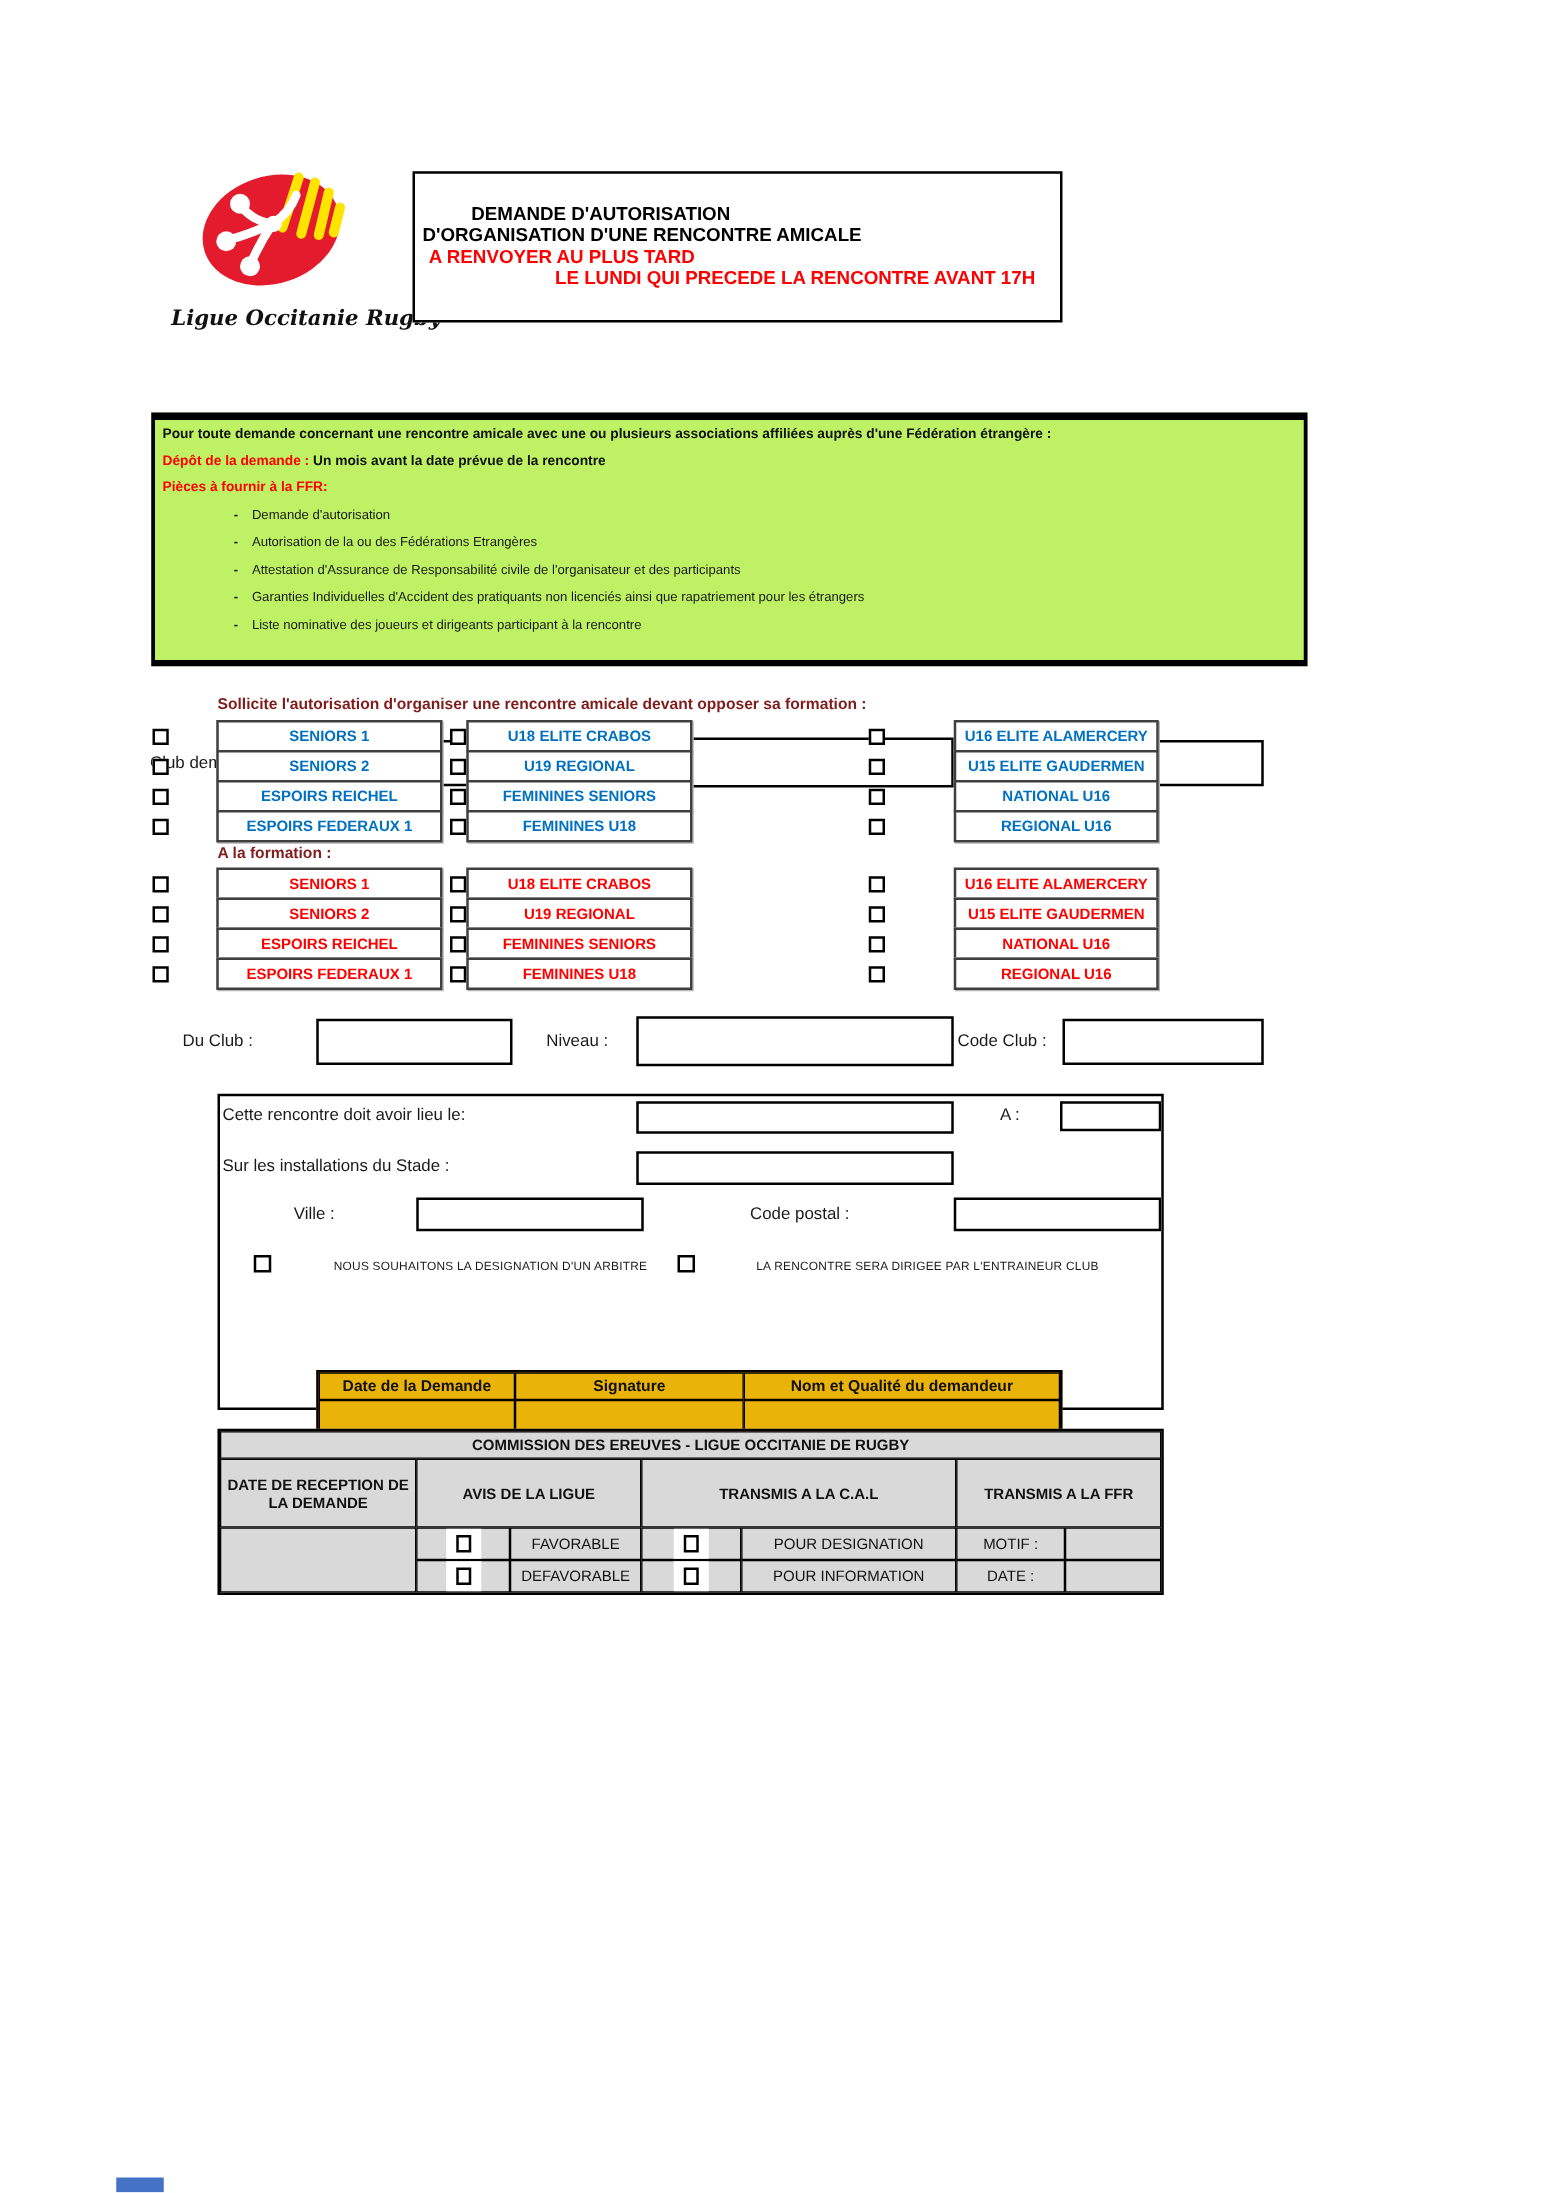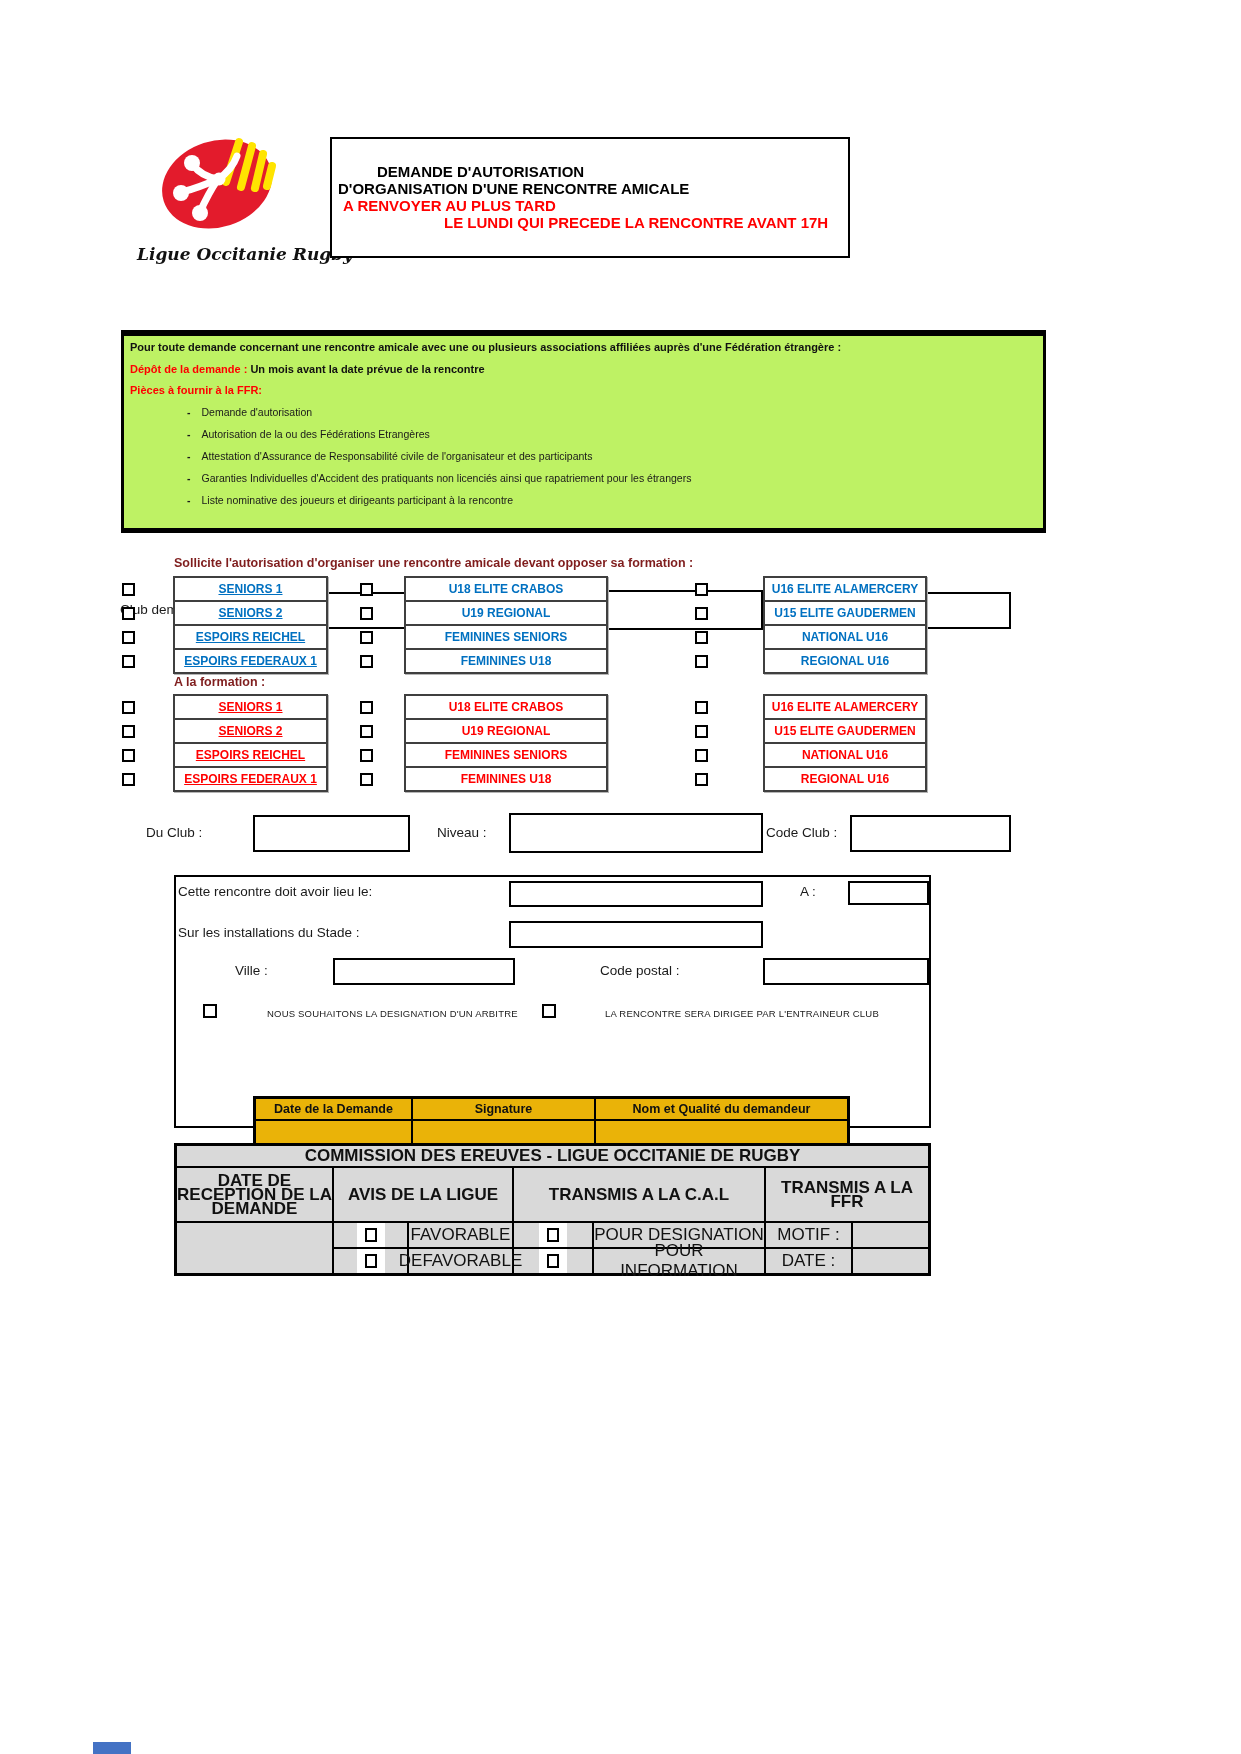--- a/index.html
+++ b/index.html
@@ -41,41 +41,41 @@
   .boxC{left:850px; width:161px; height:37px;}
 
   
   .sec-title{font-size:12.5px; font-weight:bold; color:#7f1d1d; white-space:nowrap;}
   .fcol{position:absolute;}
   .frow{display:flex; align-items:center; height:26px;}
   .frow:not(:first-child){margin-top:-2px;}
   .cb{width:13px; height:13px; border:2px solid #000; background:#fff; flex:none;}
   .fcell{height:26px; line-height:22px; border:2px solid #3f3f3f; background:#fff;
     text-align:center; font-size:12px; font-weight:bold; box-shadow:1px 1px 0 #b5b5b5;}
-  .fc1 .fcell{margin-left:38px; width:155px;text-decoration:underline;}
-  .fc2 .fcell{margin-left:31px; width:204px;}
+  .fc1 .fcell{margin-left:38px; width:181px;}
+  .fc2 .fcell{width:181px;}
   .fc3 .fcell{margin-left:55px; width:164px;}
   .grid-blue .fcell{color:var(--blue);}
   .grid-red .fcell{color:var(--red);}
 
   
   #meeting-box{left:174px; top:875px; width:757px; height:253px; border:2.5px solid #000; background:#fff;}
   .smalllbl{font-size:9.5px; color:#1a1a1a; white-space:nowrap; letter-spacing:.2px;}
   .cb-big{width:14px; height:14px; border:2px solid #000; background:#fff; display:inline-block;}
 
   
   #sign-table{left:253px; top:1096px; width:597px; border:2.5px solid #000;
     display:grid; grid-template-columns:157px 183px 1fr; grid-template-rows:22px 57px; background:#eab308;}
   #sign-table .hcell{border:1px solid #000; font-size:12.5px; font-weight:bold; text-align:center; line-height:21px;}
   #sign-table .bcell{border:1px solid #000;}
 
   
   #commission{left:174px; top:1143px; width:757px; border:2.5px solid #000; background:var(--table_gray);
     display:grid; grid-template-columns:157px 75px 105px 80px 172px 87px 1fr;
-    grid-template-rows:22px 55px 26px 26px; font-size:17px;}
+    grid-template-rows:22px 55px 26px 26px; font-size:12px;}
   #commission > div{border:1px solid #000; display:flex; align-items:center; justify-content:center; text-align:center;}
   #commission .title{grid-column:1 / -1; font-weight:bold;}
   #commission .head{font-weight:bold; line-height:14px;}
   .span2c{grid-column:span 2;}
   .span2r{grid-row:span 2;}
   .ckpatch{background:#fff; width:28px; height:100%; display:flex; align-items:center; justify-content:center;}
   .cb-sm{width:12px; height:14px; border:2px solid #000; background:#fff;}
 
   #footer-tab{left:93px; top:1742px; width:38px; height:12px; background:var(--footer_blue);}
 </style>

